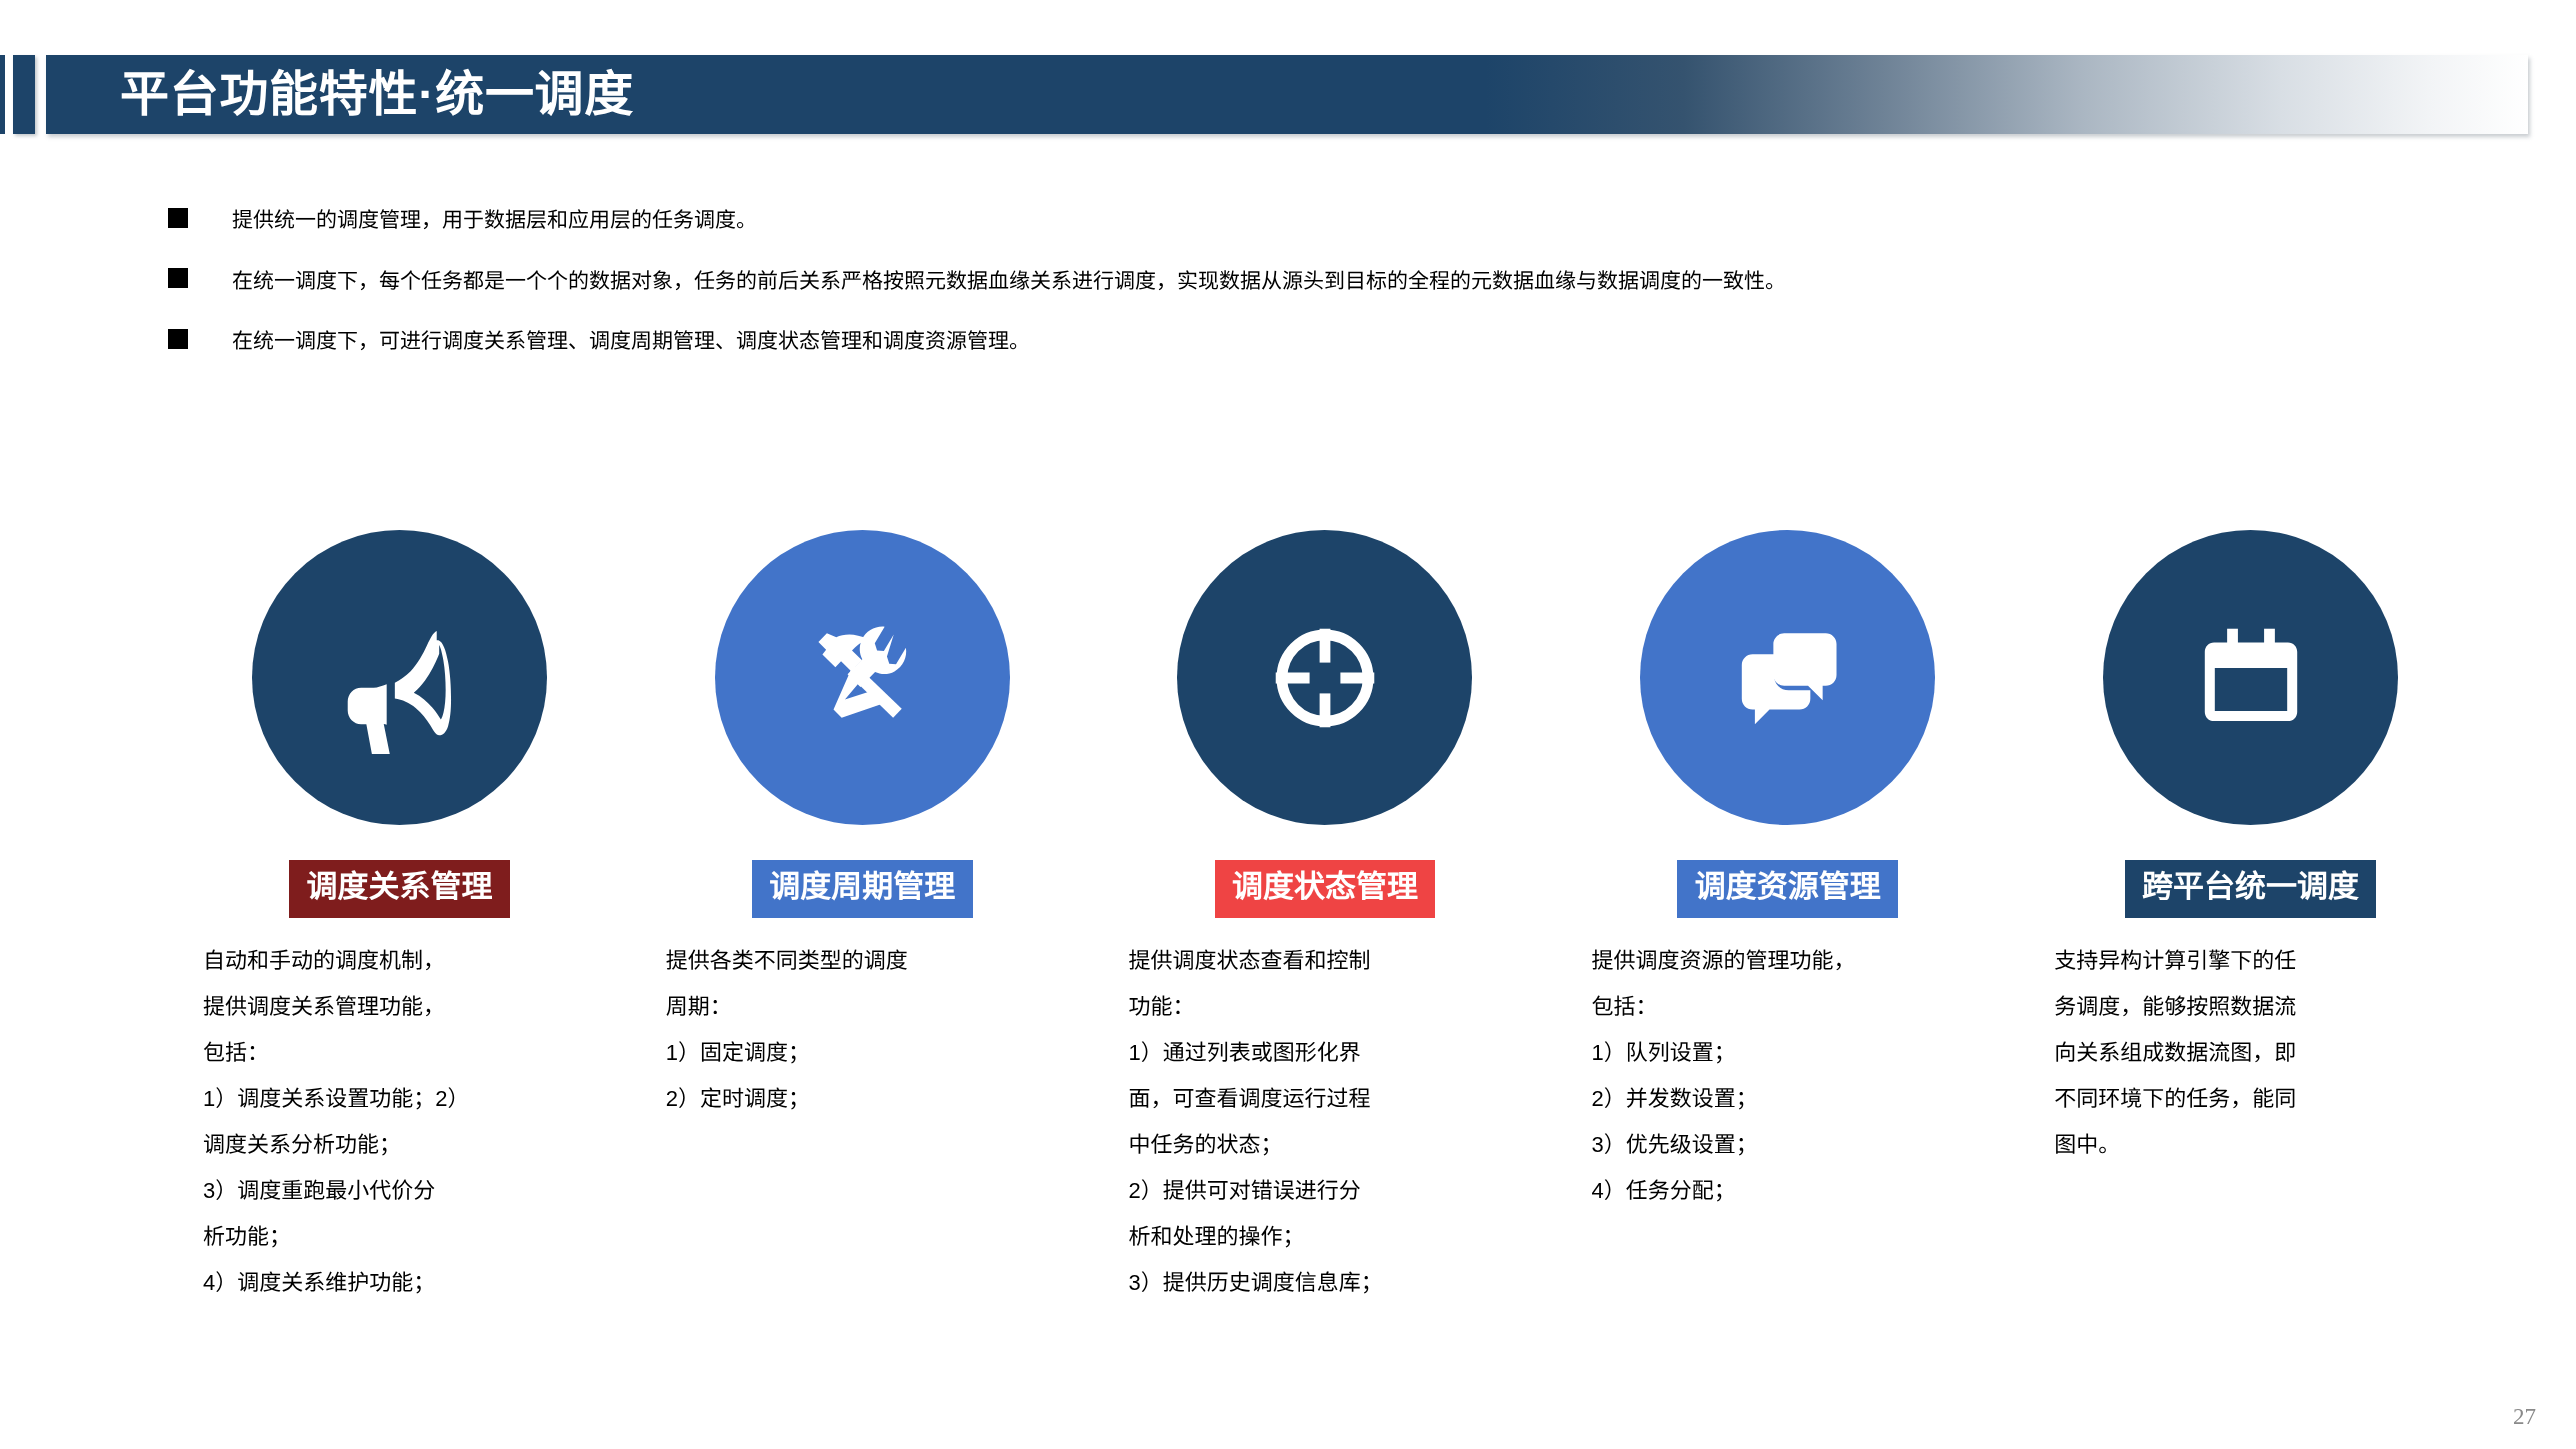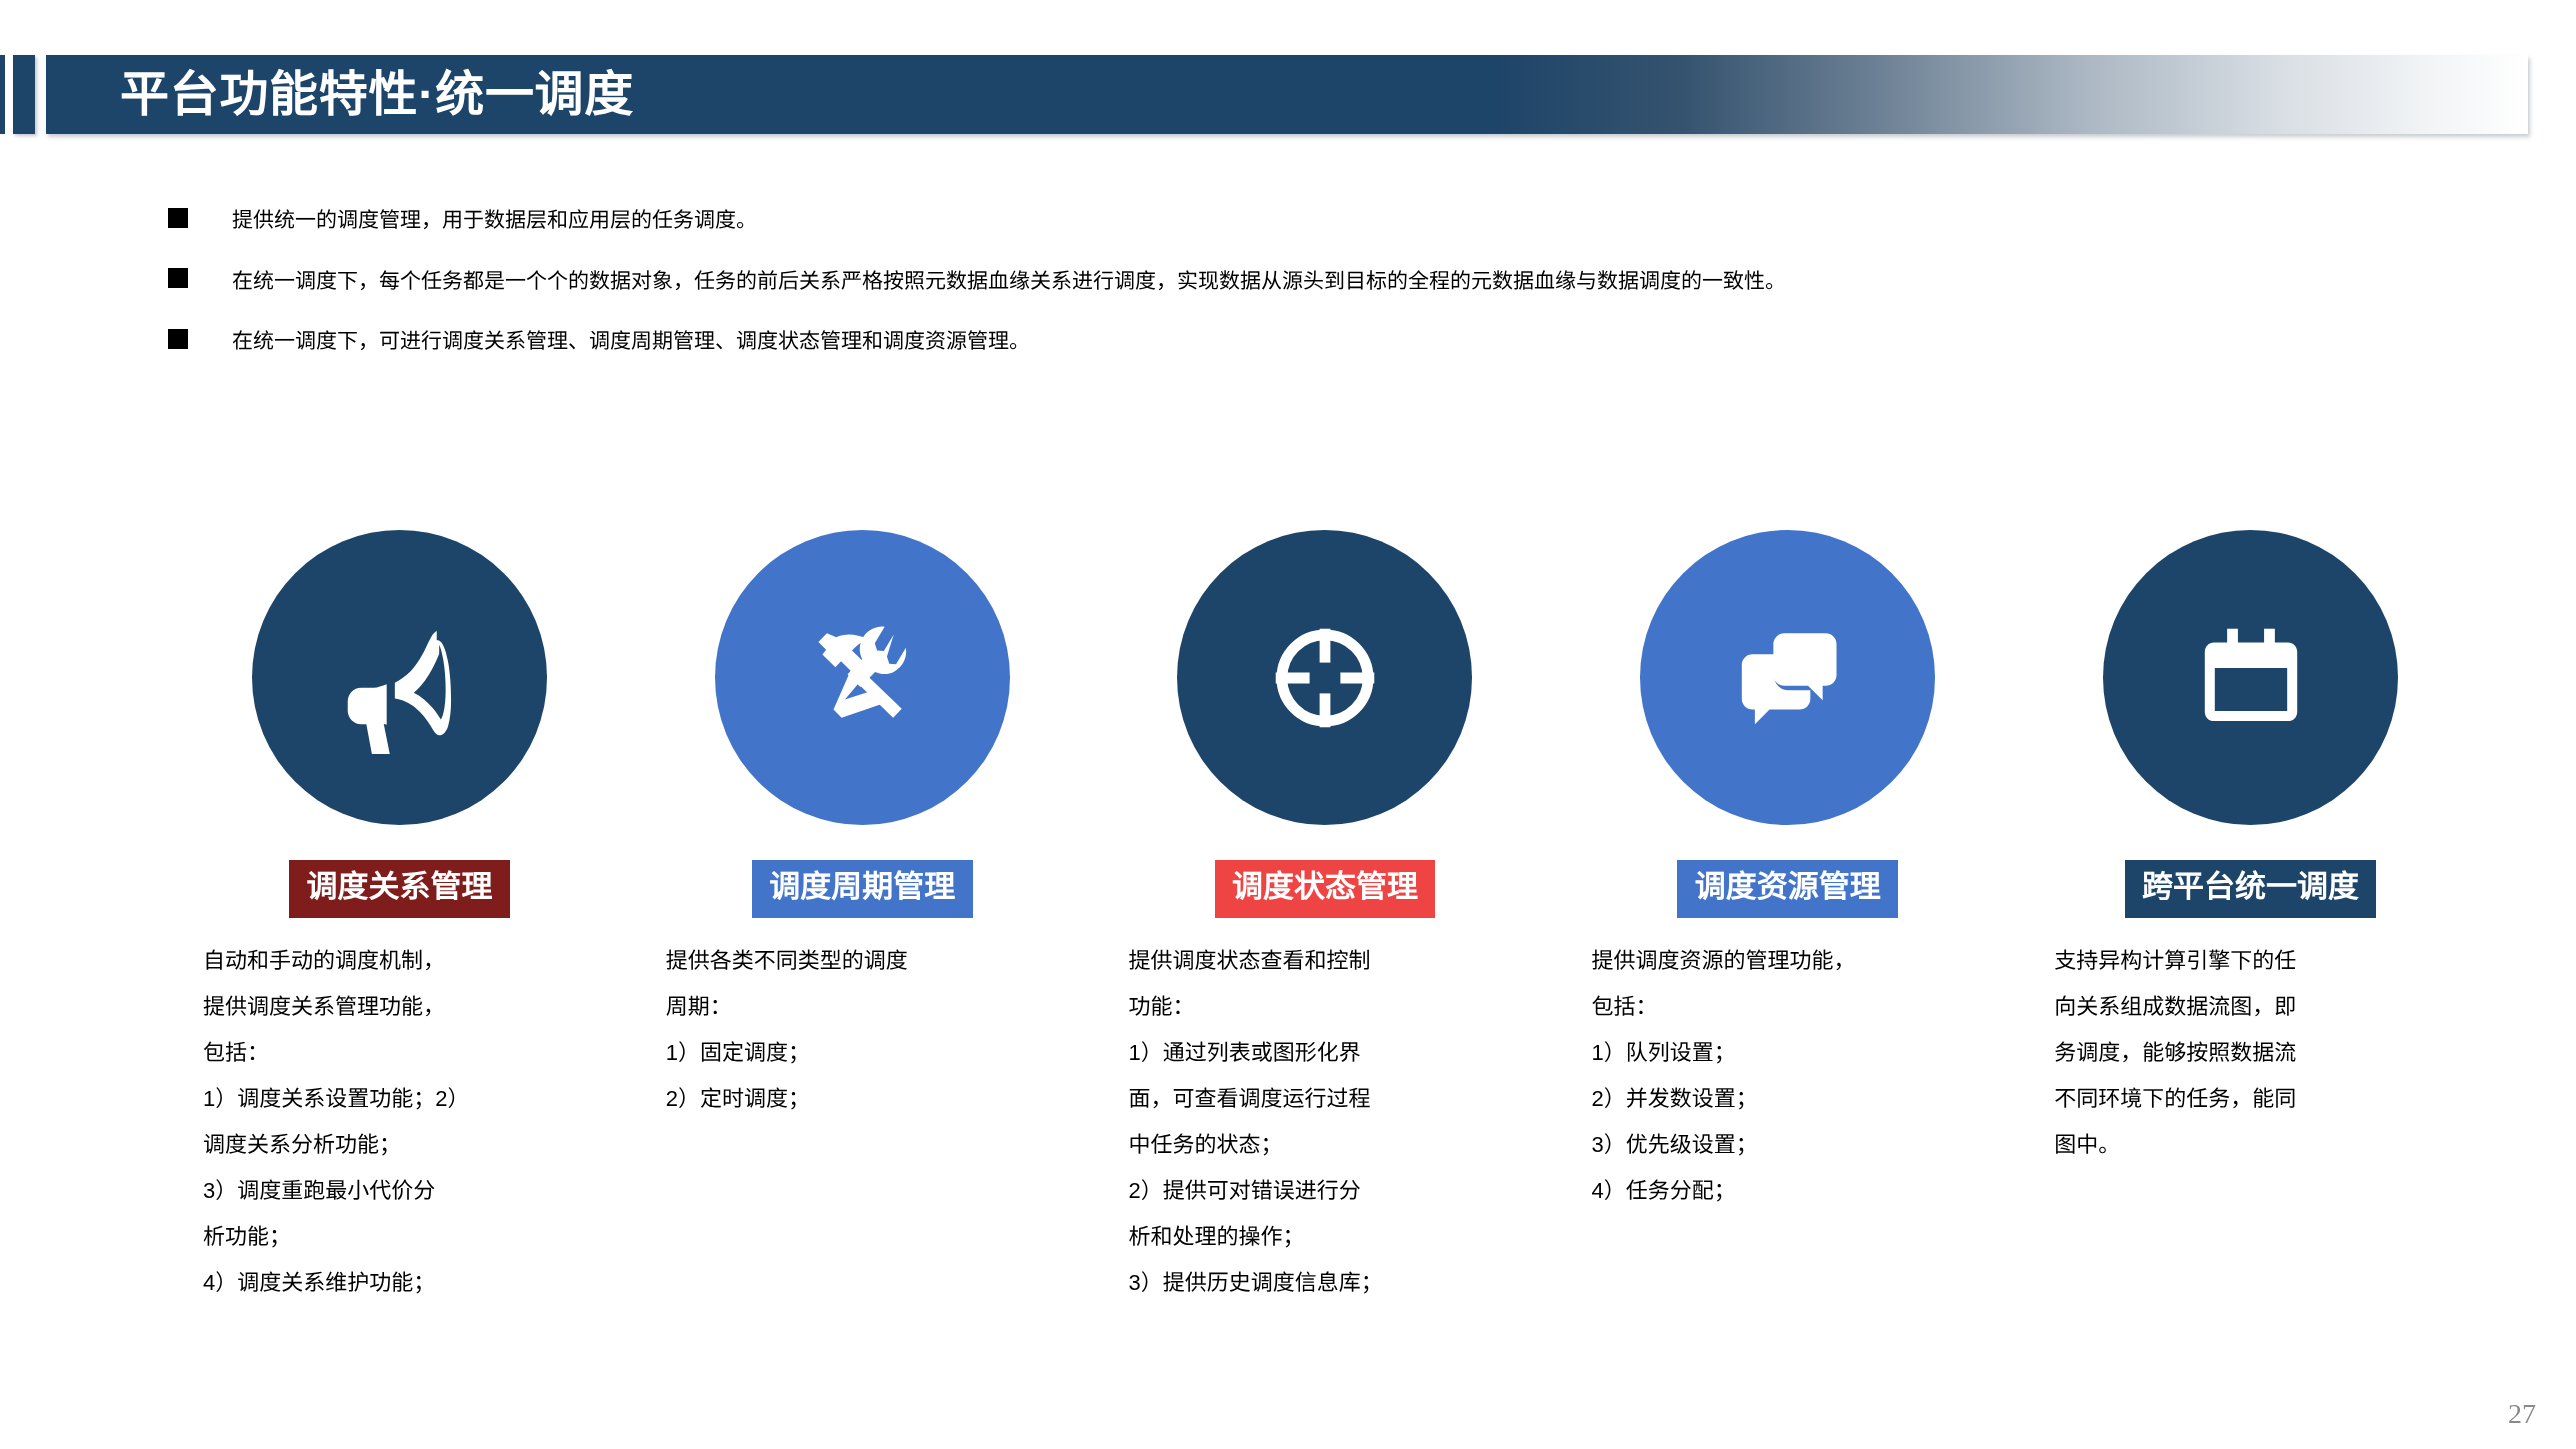--- a/index.html
+++ b/index.html
@@ -151,21 +151,21 @@
   }
   .card-body p {
     margin: 0;
   }
 
   
   #page-number {
     position: absolute;
     right: 40px;
     bottom: 19px;
-    font-size: 28px;
+    font-size: 23px;
     color: #8a8a8a;
     font-family: "Liberation Serif", "DejaVu Serif", serif;
     text-align: right;
   }
 </style>
 </head>
 <body>
 
 <div id="title-bar">
   <div class="title-accent-thin"></div>
@@ -309,22 +309,22 @@
             <path d="M26.0 27.0h48.0c3.4 0 6.0 2.7 6.0 6.0v39.0c0 3.3 -2.6 6.0 -6.0 6.0h-48.0c-3.4 0 -6.0 -2.7 -6.0 -6.0v-39.0c0 -3.3 2.6 -6.0 6.0 -6.0zm0.5 16.5v28.0h47.0v-28.0z"></path>
           </g>
         </svg>
       </div>
     </div>
     <div class="card-banner-wrap">
       <div class="card-banner" style="background: rgb(29, 68, 105);">跨平台统一调度</div>
     </div>
     <div class="card-body">
       <p>支持异构计算引擎下的任</p>
+      <p>务调度，能够按照数据流</p>
       <p>向关系组成数据流图，即</p>
-      <p>务调度，能够按照数据流</p>
       <p>不同环境下的任务，能同</p>
       <p>图中。</p>
     </div>
   </div>
 
 </div>
 
 <div id="page-number">27</div>
 
 

